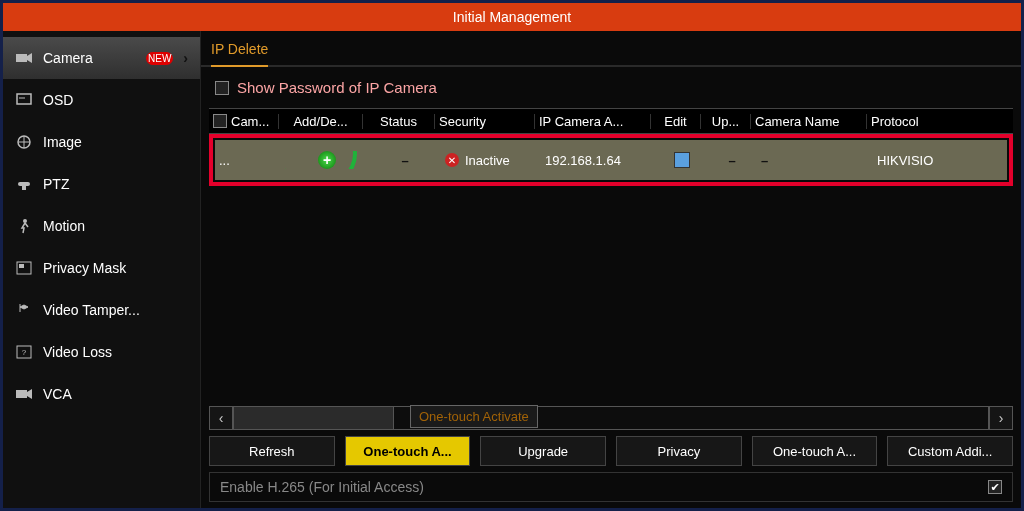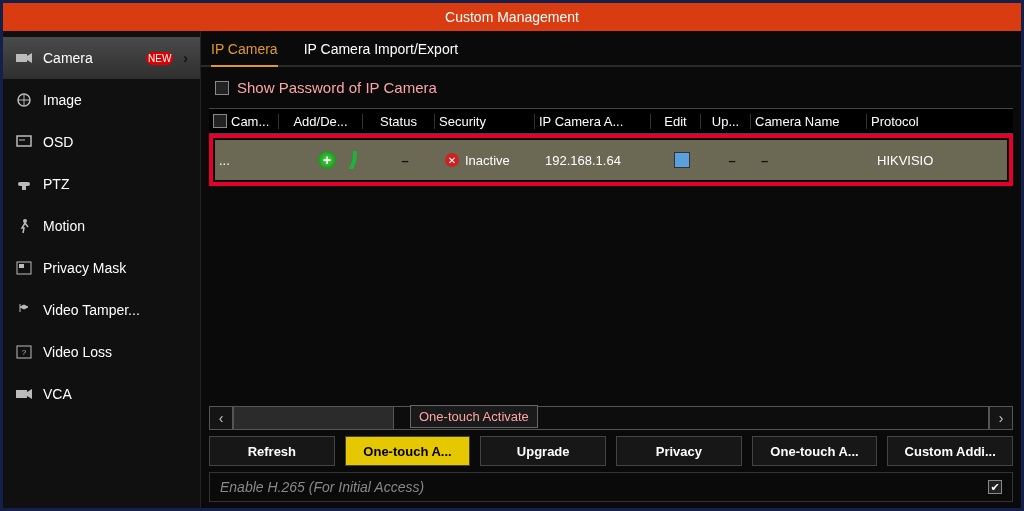--- a/index.html
+++ b/index.html
@@ -157,84 +157,84 @@
   .scroll-btn {
     width:24px;height:24px;border:1px solid #555;background:#151515;color:#ccc;
     display:flex;align-items:center;justify-content:center;cursor:pointer;
   }
   .scroll-track{ flex:1;height:24px;border:1px solid #555;background:#0d0d0d;position:relative;}
   .scroll-thumb{position:absolute;left:0;top:0;bottom:0;width:160px;background:#2b2b2b;border-right:1px solid #555;}
   .tooltip {
     position:absolute;
     left:176px;top:-2px;
     background:#1a1a1a;border:1px solid #666;
-    padding:3px 8px;color:#fca5a5;font-size:13px;
+    padding:3px 8px;color:#a16207;font-size:13px;
   }
   .btn-row{
     display:flex;gap:10px;
     margin: 4px 8px 0 8px;
   }
   .btn{
     background:#171717;border:1px solid #444;color:#fff;
     height:30px;padding:0 10px;display:flex;align-items:center;justify-content:center;
-    flex:1; font-size:13px;white-space:nowrap;overflow:hidden;cursor:pointer;font-weight:bold;
+    flex:1; font-size:13px;white-space:nowrap;overflow:hidden;cursor:pointer;
   }
   .btn.yellow{ background:#e5c800;color:#000;font-weight:bold;}
   .enable-row{
     display:flex;align-items:center;gap:10px;
     margin: 6px 8px; border:1px solid #333;
     height:30px;padding:0 10px;color:#888;
   }
-  .enable-label{flex:1;font-style:italic;}
+  .enable-label{flex:1;}
   .check-on{
     width:14px;height:14px;background:#222;border:1px solid #888;
     display:flex;align-items:center;justify-content:center;color:#fff;font-size:11px;
   }
 </style>
 </head>
 <body>
 
 <div class="titlebar">
-  <span>Custom Management</span>
+  <span>Initial Management</span>
 </div>
 
 <div class="outer">
 
   <div class="sidebar">
     <div class="side-item active">
       <span class="icon-box">
         <svg width="16" height="12" viewBox="0 0 16 12">
             <rect x="0" y="2" width="11" height="8" fill="#bbb"></rect>
             <polygon points="11,4 16,1 16,11 11,8" fill="#bbb"></polygon>
           </svg>
       </span>
       <span class="label">Camera</span>
       <span class="new-badge">NEW</span>
       <span class="chev">›</span>
     </div>
     <div class="side-item">
       <span class="icon-box">
+        <svg width="16" height="14" viewBox="0 0 16 14">
+            <rect x="1" y="1" width="14" height="10" fill="none" stroke="#bbb" stroke-width="1.5"></rect>
+            <line x1="3" y1="5" x2="9" y2="5" stroke="#bbb"></line>
+          </svg>
+      </span>
+      <span class="label">OSD</span>
+    </div>
+    <div class="side-item">
+      <span class="icon-box">
         <svg width="16" height="16" viewBox="0 0 16 16">
             <circle cx="8" cy="8" r="6" fill="none" stroke="#bbb" stroke-width="1.5"></circle>
             <path d="M8 2 v12 M2 8 h12" stroke="#bbb"></path>
           </svg>
       </span>
       <span class="label">Image</span>
     </div>
     <div class="side-item">
       <span class="icon-box">
-        <svg width="16" height="14" viewBox="0 0 16 14">
-            <rect x="1" y="1" width="14" height="10" fill="none" stroke="#bbb" stroke-width="1.5"></rect>
-            <line x1="3" y1="5" x2="9" y2="5" stroke="#bbb"></line>
-          </svg>
-      </span>
-      <span class="label">OSD</span>
-    </div>
-    <div class="side-item">
-      <span class="icon-box">
         <svg width="16" height="16" viewBox="0 0 16 16">
             <rect x="2" y="6" width="12" height="4" rx="2" fill="#bbb"></rect>
             <rect x="6" y="10" width="4" height="4" fill="#bbb"></rect>
           </svg>
       </span>
       <span class="label">PTZ</span>
     </div>
     <div class="side-item">
       <span class="icon-box">
         <svg width="16" height="16" viewBox="0 0 16 16">
@@ -276,22 +276,21 @@
             <rect x="0" y="2" width="11" height="8" fill="#bbb"></rect>
             <polygon points="11,4 16,1 16,11 11,8" fill="#bbb"></polygon>
           </svg>
       </span>
       <span class="label">VCA</span>
     </div>
   </div>
 
   <div class="main">
     <div class="tabs">
-      <div class="tab active">IP Camera</div>
-      <div class="tab">IP Camera Import/Export</div>
+      <div class="tab active">IP Delete</div>
     </div>
 
     <div class="check-row">
       <span class="checkbox"></span>
       <span>Show Password of IP Camera</span>
     </div>
 
     <div class="table-wrap">
       <div class="thead">
         <div class="th w-cam">

